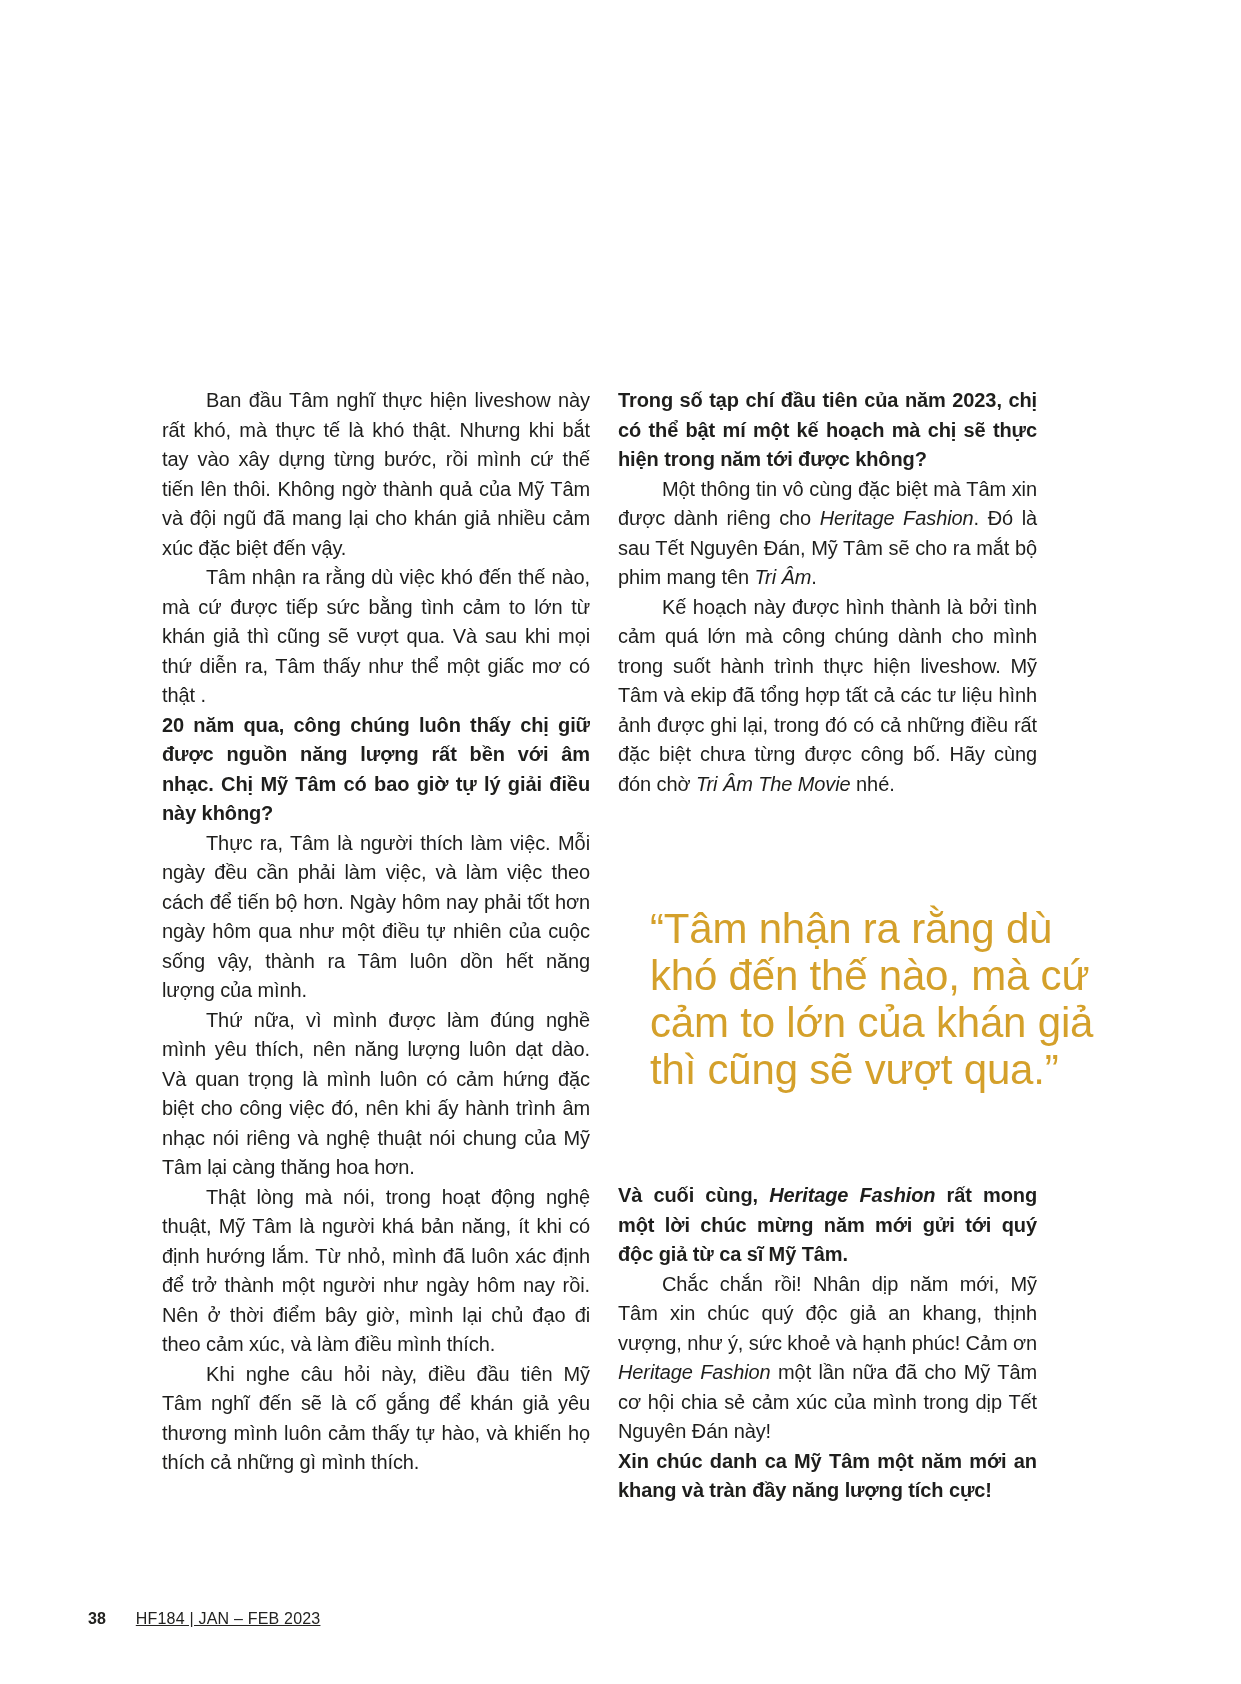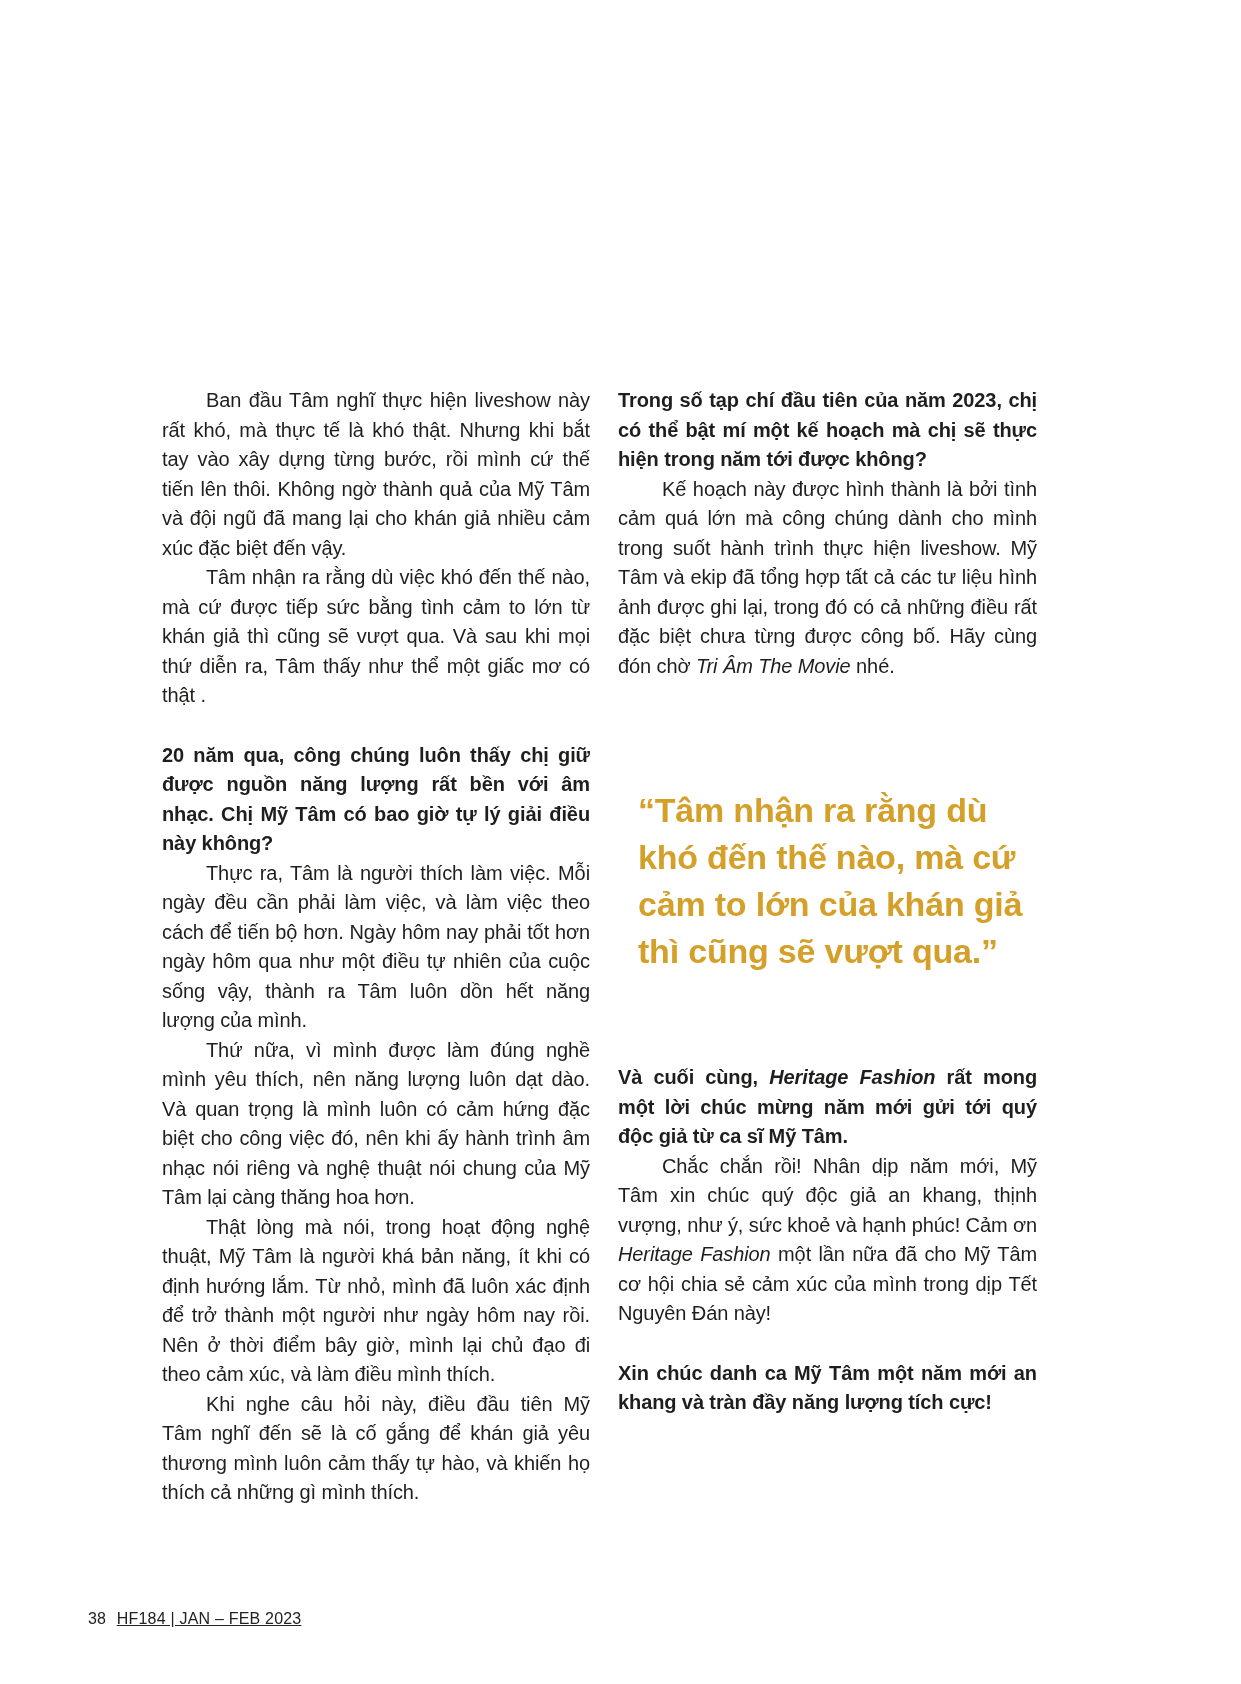--- a/index.html
+++ b/index.html
@@ -27,45 +27,43 @@
     margin: 0;
     font-size: 20px;
     line-height: 29.5px;
     text-align: justify;
     letter-spacing: -0.1px;
   }
   .col p.answer { text-indent: 44px; }
   .col p.question,
   .col p.closing {
     font-weight: 700;
-    margin-top: 30px;
   }
   .col > :first-child { margin-top: 0 !important; }
 
   .pullquote {
-    margin: 106px 0 88px 20px;
+    margin: 106px 0 88px 32px;
     color: var(--gold, #d4a02a);
-    font-size: 34px;
+    font-size: 42px;
     line-height: 47px;
     letter-spacing: -0.2px;
-    font-weight: bold;
   }
   .pullquote div { white-space: nowrap; }
 
   .footer {
     position: absolute;
     left: 88px;
     top: 1610px;
     font-size: 16px;
     line-height: 18px;
     color: #222220;
   }
   .footer .pagenum {
-    font-weight: 400;
-    margin-right: 11px;
+    font-weight: 700;
+    margin-right: 30px;
   }
   .footer .issue {
     letter-spacing: 0.2px;
     text-decoration: underline;
   }
   em { font-style: italic; }
 </style>
 </head>
 <body>
 
@@ -74,20 +72,21 @@
       <p class="answer"><span>Ban đầu Tâm nghĩ thực hiện liveshow này rất khó, mà thực tế là khó thật. Nhưng khi bắt tay vào xây dựng từng bước, rồi mình cứ thế tiến lên thôi. Không ngờ thành quả của Mỹ Tâm và đội ngũ đã mang lại cho khán giả nhiều cảm xúc đặc biệt đến vậy.</span></p>
       <p class="answer"><span>Tâm nhận ra rằng dù việc khó đến thế nào, mà cứ được tiếp sức bằng tình cảm to lớn từ khán giả thì cũng sẽ vượt qua. Và sau khi mọi thứ diễn ra, Tâm thấy như thể một giấc mơ có thật .</span></p>
       <p class="question"><span>20 năm qua, công chúng luôn thấy chị giữ được nguồn năng lượng rất bền với âm nhạc. Chị Mỹ Tâm có bao giờ tự lý giải điều này không?</span></p>
       <p class="answer"><span>Thực ra, Tâm là người thích làm việc. Mỗi ngày đều cần phải làm việc, và làm việc theo cách để tiến bộ hơn. Ngày hôm nay phải tốt hơn ngày hôm qua như một điều tự nhiên của cuộc sống vậy, thành ra Tâm luôn dồn hết năng lượng của mình.</span></p>
       <p class="answer"><span>Thứ nữa, vì mình được làm đúng nghề mình yêu thích, nên năng lượng luôn dạt dào. Và quan trọng là mình luôn có cảm hứng đặc biệt cho công việc đó, nên khi ấy hành trình âm nhạc nói riêng và nghệ thuật nói chung của Mỹ Tâm lại càng thăng hoa hơn.</span></p>
       <p class="answer"><span>Thật lòng mà nói, trong hoạt động nghệ thuật, Mỹ Tâm là người khá bản năng, ít khi có định hướng lắm. Từ nhỏ, mình đã luôn xác định để trở thành một người như ngày hôm nay rồi. Nên ở thời điểm bây giờ, mình lại chủ đạo đi theo cảm xúc, và làm điều mình thích.</span></p>
       <p class="answer"><span>Khi nghe câu hỏi này, điều đầu tiên Mỹ Tâm nghĩ đến sẽ là cố gắng để khán giả yêu thương mình luôn cảm thấy tự hào, và khiến họ thích cả những gì mình thích.</span></p>
     </section>
   <section class="col col-right">
       <p class="question"><span>Trong số tạp chí đầu tiên của năm 2023, chị có thể bật mí một kế hoạch mà chị sẽ thực hiện trong năm tới được không?</span></p>
+      <p class="answer"><span>Một thông tin vô cùng đặc biệt mà Tâm xin được dành riêng cho </span><em>Heritage Fashion</em><span>. Đó là sau Tết Nguyên Đán, Mỹ Tâm sẽ cho ra mắt bộ phim mang tên </span><em>Tri Âm</em><span>.</span></p>
       <p class="answer"><span>Kế hoạch này được hình thành là bởi tình cảm quá lớn mà công chúng dành cho mình trong suốt hành trình thực hiện liveshow. Mỹ Tâm và ekip đã tổng hợp tất cả các tư liệu hình ảnh được ghi lại, trong đó có cả những điều rất đặc biệt chưa từng được công bố. Hãy cùng đón chờ </span><em>Tri Âm The Movie</em><span> nhé.</span></p>
       <div class="pullquote">
         <div>“Tâm nhận ra rằng dù</div>
         <div>khó đến thế nào, mà cứ</div>
         <div>cảm to lớn của khán giả</div>
         <div>thì cũng sẽ vượt qua.”</div>
       </div>
       <p class="question"><span>Và cuối cùng, </span><em>Heritage Fashion</em><span> rất mong một lời chúc mừng năm mới gửi tới quý độc giả từ ca sĩ Mỹ Tâm.</span></p>
       <p class="answer"><span>Chắc chắn rồi! Nhân dịp năm mới, Mỹ Tâm xin chúc quý độc giả an khang, thịnh vượng, như ý, sức khoẻ và hạnh phúc! Cảm ơn </span><em>Heritage Fashion</em><span> một lần nữa đã cho Mỹ Tâm cơ hội chia sẻ cảm xúc của mình trong dịp Tết Nguyên Đán này!</span></p>
       <p class="closing"><span>Xin chúc danh ca Mỹ Tâm một năm mới an khang và tràn đầy năng lượng tích cực!</span></p>

